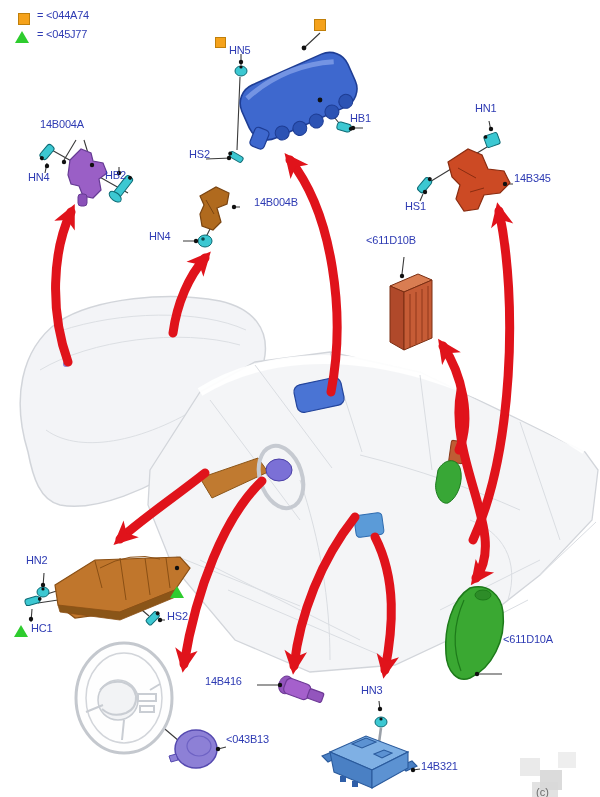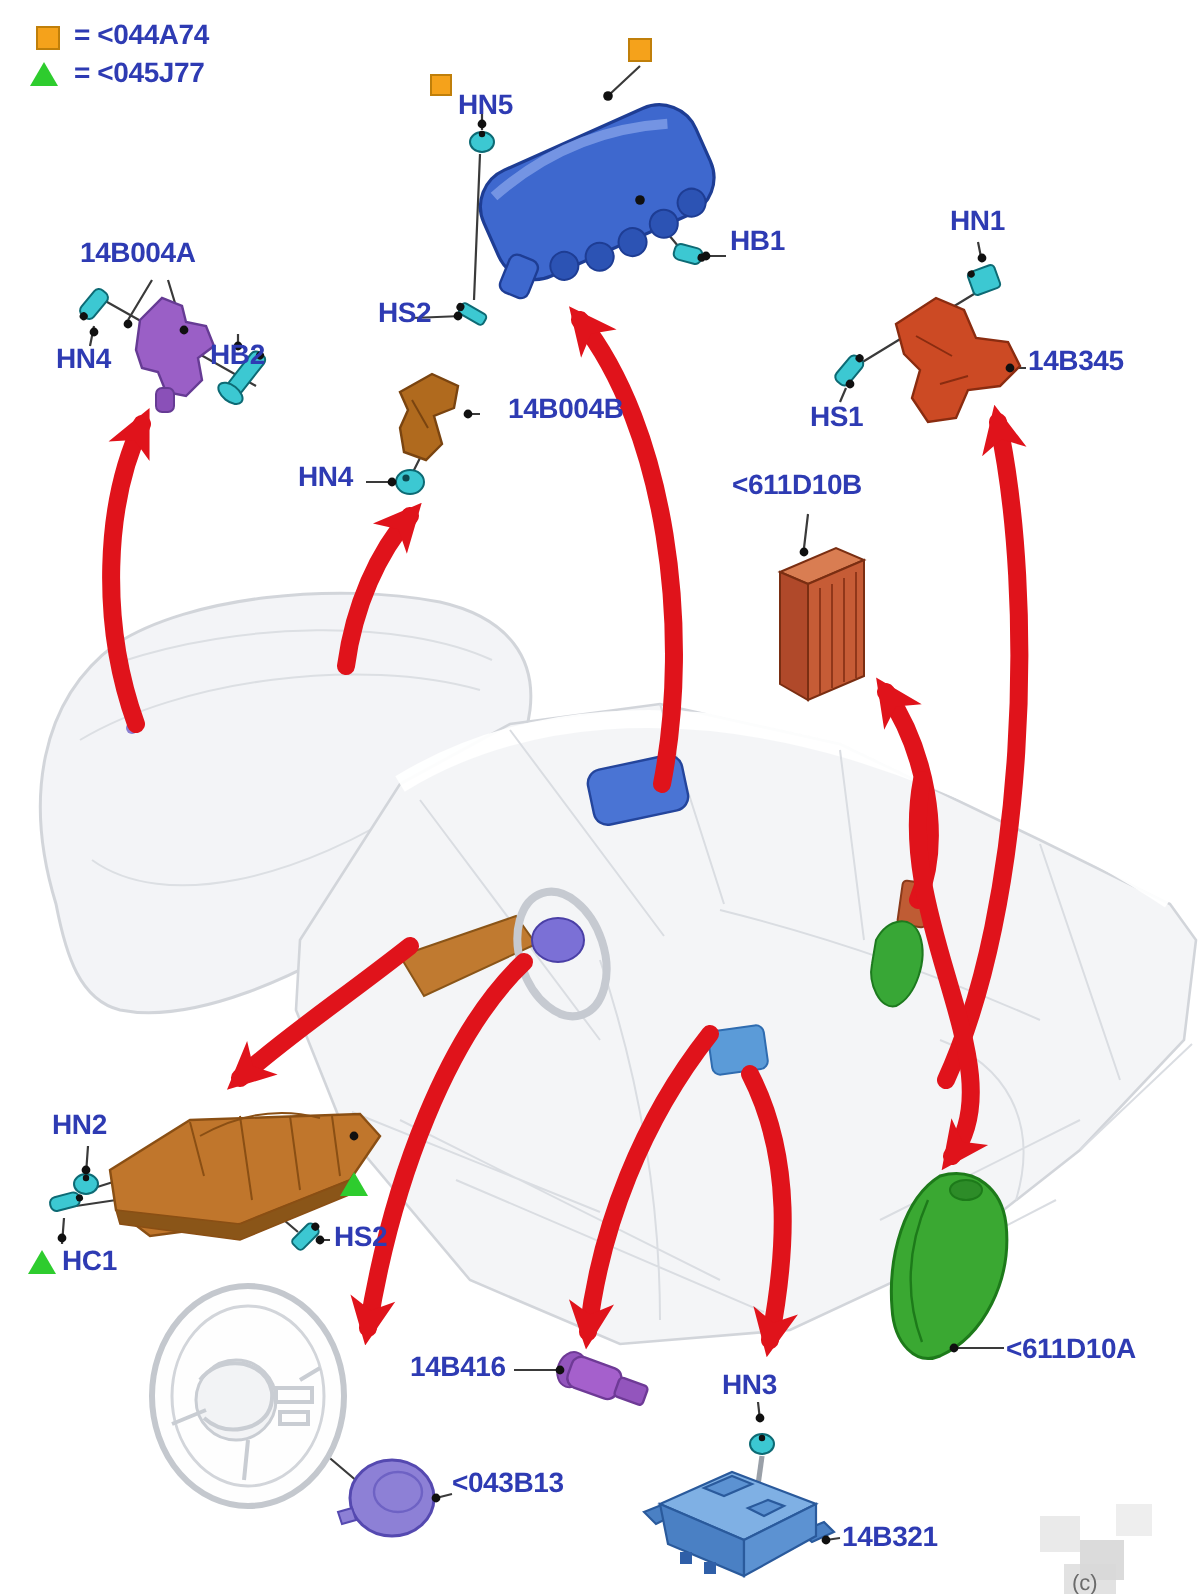--- a/index.html
+++ b/index.html
@@ -1,18 +1,18 @@
 <!DOCTYPE html>
 <html><head>
 <meta charset="utf-8">
 <style>
   html,body{margin:0;padding:0;background:#fff;}
   #stage{position:relative;width:600px;height:797px;background:#ffffff;overflow:hidden;
          font-family:"Liberation Sans",sans-serif;}
-  .lbl{position:absolute;font-weight:700;font-size:14px;line-height:1.05;color:#2E3BB3;
+  .lbl{position:absolute;font-weight:400;font-size:11px;line-height:1.05;color:#2E3BB3;
        white-space:nowrap;letter-spacing:-0.2px;}
   .sq{position:absolute;width:12px;height:12px;background:#F5A21B;border:1px solid #c07f0a;box-sizing:border-box;}
   .tri{position:absolute;width:0;height:0;border-left:7px solid transparent;
        border-right:7px solid transparent;border-bottom:12px solid #2ECC2E;}
   .wm{position:absolute;opacity:.75;}
   .wm-mark{position:absolute;font-size:11px;color:#6b6b6b;font-family:"Liberation Sans",sans-serif;}
   svg{position:absolute;left:0;top:0;}
 </style>
 </head>
 <body>
@@ -239,41 +239,41 @@
 
   <div class="sq" style="left:18px;top:13px;"></div>
   <div class="lbl" style="left:37px;top:10px;">= &lt;044A74</div>
   <div class="tri" style="left:15px;top:31px;"></div>
   <div class="lbl" style="left:37px;top:29px;">= &lt;045J77</div>
 
   <div class="sq" style="left:215px;top:37px;width:11px;height:11px;"></div>
   <div class="lbl" style="left:229px;top:45px;">HN5</div>
   <div class="sq" style="left:314px;top:19px;"></div>
 
-  <div class="lbl" style="left:365px;top:113px;">HB1</div>
+  <div class="lbl" style="left:350px;top:113px;">HB1</div>
   <div class="lbl" style="left:189px;top:149px;">HS2</div>
   <div class="lbl" style="left:40px;top:119px;">14B004A</div>
   <div class="lbl" style="left:28px;top:172px;">HN4</div>
   <div class="lbl" style="left:105px;top:146px;margin-top:24px;">HB2</div>
   <div class="lbl" style="left:254px;top:197px;">14B004B</div>
   <div class="lbl" style="left:149px;top:231px;">HN4</div>
   <div class="lbl" style="left:475px;top:103px;">HN1</div>
   <div class="lbl" style="left:514px;top:173px;">14B345</div>
   <div class="lbl" style="left:405px;top:201px;">HS1</div>
   <div class="lbl" style="left:366px;top:235px;">&lt;611D10B</div>
   <div class="lbl" style="left:26px;top:555px;">HN2</div>
   <div class="tri" style="left:14px;top:625px;"></div>
   <div class="lbl" style="left:31px;top:623px;">HC1</div>
   <div class="tri" style="left:170px;top:586px;"></div>
   <div class="lbl" style="left:167px;top:611px;">HS2</div>
   <div class="lbl" style="left:205px;top:676px;">14B416</div>
   <div class="lbl" style="left:226px;top:734px;">&lt;043B13</div>
   <div class="lbl" style="left:361px;top:685px;">HN3</div>
   <div class="lbl" style="left:421px;top:761px;">14B321</div>
-  <div class="lbl" style="left:503px;top:667px;">&lt;611D10A</div>
+  <div class="lbl" style="left:503px;top:634px;">&lt;611D10A</div>
 
   <div class="wm" style="left:520px;top:758px;width:20px;height:18px;background:#e3e3e3;"></div>
   <div class="wm" style="left:540px;top:770px;width:22px;height:20px;background:#cfcfcf;"></div>
   <div class="wm" style="left:558px;top:752px;width:18px;height:16px;background:#e8e8e8;"></div>
   <div class="wm" style="left:532px;top:782px;width:26px;height:15px;background:#d8d8d8;"></div>
   <div class="wm-mark" style="left:536px;top:786px;">(с)</div>
 
 </div>
 
 </body></html>

